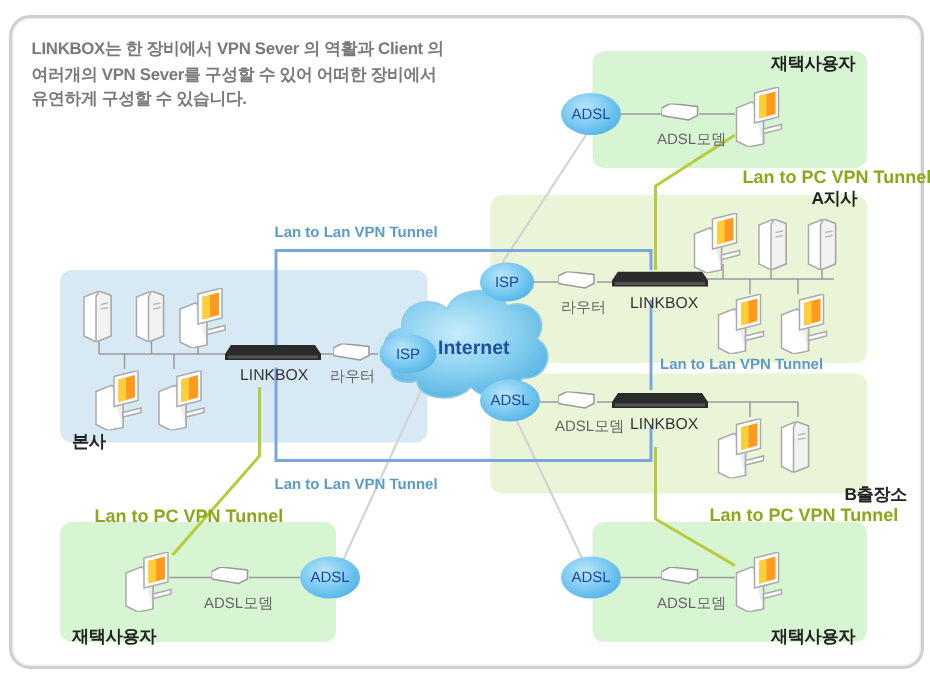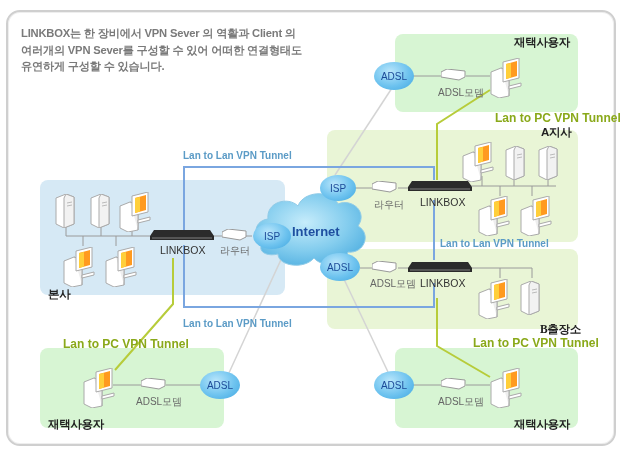--- a/index.html
+++ b/index.html
@@ -20,21 +20,21 @@
   .bubble { position:absolute; border-radius:50%; background: radial-gradient(ellipse at 40% 35%, #b9e6fb 0%, #6ec3ef 55%, #3fa6e0 100%); color:#1c4a98; font-size:10px; font-family:"Liberation Sans", sans-serif; display:flex; align-items:center; justify-content:center; }
   .internet-text { position:absolute; font-size:13px; font-weight:bold; color:#1e4fa0; font-family:"Liberation Sans", sans-serif;text-align:right; }
 </style>
 </head>
 <body>
 
 <div class="frame"></div>
 
 <div class="desc">
   <div>LINKBOX는 한 장비에서 VPN Sever 의 역활과 Client 의</div>
-  <div>여러개의 VPN Sever를 구성할 수 있어 어떠한 연결형태도</div>
+  <div>여러개의 VPN Sever를 구성할 수 있어 어떠한 장비에서</div>
   <div>유연하게 구성할 수 있습니다.</div>
 </div>
 
 <div class="zone z-green" style="left:395px;top:34px;width:183px;height:78px;"></div>
 <div class="zone z-lime" style="left:327px;top:130px;width:251px;height:112px;"></div>
 <div class="zone z-lime" style="left:327px;top:249px;width:251px;height:80px;"></div>
 <div class="zone z-blue" style="left:40px;top:180px;width:245px;height:115px;"></div>
 <div class="zone z-green" style="left:40px;top:348px;width:184px;height:80px;"></div>
 <div class="zone z-green" style="left:395px;top:348px;width:183px;height:80px;"></div>
 
@@ -254,21 +254,21 @@
         <path d="M12,10 L20,13 L20,38" fill="#eee" stroke="#aaa"></path>
         <path d="M14,4 L30,0 L30,20 L14,24 Z" fill="#fff" stroke="#aaa"></path>
         <path d="M17,6 L28,3 L28,18 L17,21 Z" fill="#ff9a1f"></path>
         <path d="M17,6 L22,5 L22,19.5 L17,21 Z" fill="#ffcf3a"></path>
         <path d="M20,28 L32,25 L32,28 L20,31 Z" fill="#fff" stroke="#aaa"></path>
       </svg></div>
   </div>
 
 <div class="zlabel" style="left:514px;top:35px;">재택사용자</div>
 <div class="zlabel" style="left:541px;top:125px;">A지사</div>
-<div class="zlabel" style="left:540px;top:322px;font-family:Liberation Serif, serif;">B출장소</div>
+<div class="zlabel" style="left:563px;top:322px;">B출장소</div>
 <div class="zlabel" style="left:48px;top:287px;">본사</div>
 <div class="zlabel" style="left:48px;top:417px;">재택사용자</div>
 <div class="zlabel" style="left:514px;top:417px;">재택사용자</div>
 
 <div class="tunnel-blue" style="left:183px;top:150px;">Lan to Lan VPN Tunnel</div>
 <div class="tunnel-blue" style="left:440px;top:238px;">Lan to Lan VPN Tunnel</div>
 <div class="tunnel-blue" style="left:183px;top:318px;">Lan to Lan VPN Tunnel</div>
 <div class="tunnel-green" style="left:467px;top:111px;">Lan to PC VPN Tunnel</div>
 <div class="tunnel-green" style="left:35px;top:337px;">Lan to PC VPN Tunnel</div>
 <div class="tunnel-green" style="left:445px;top:336px;">Lan to PC VPN Tunnel</div>

